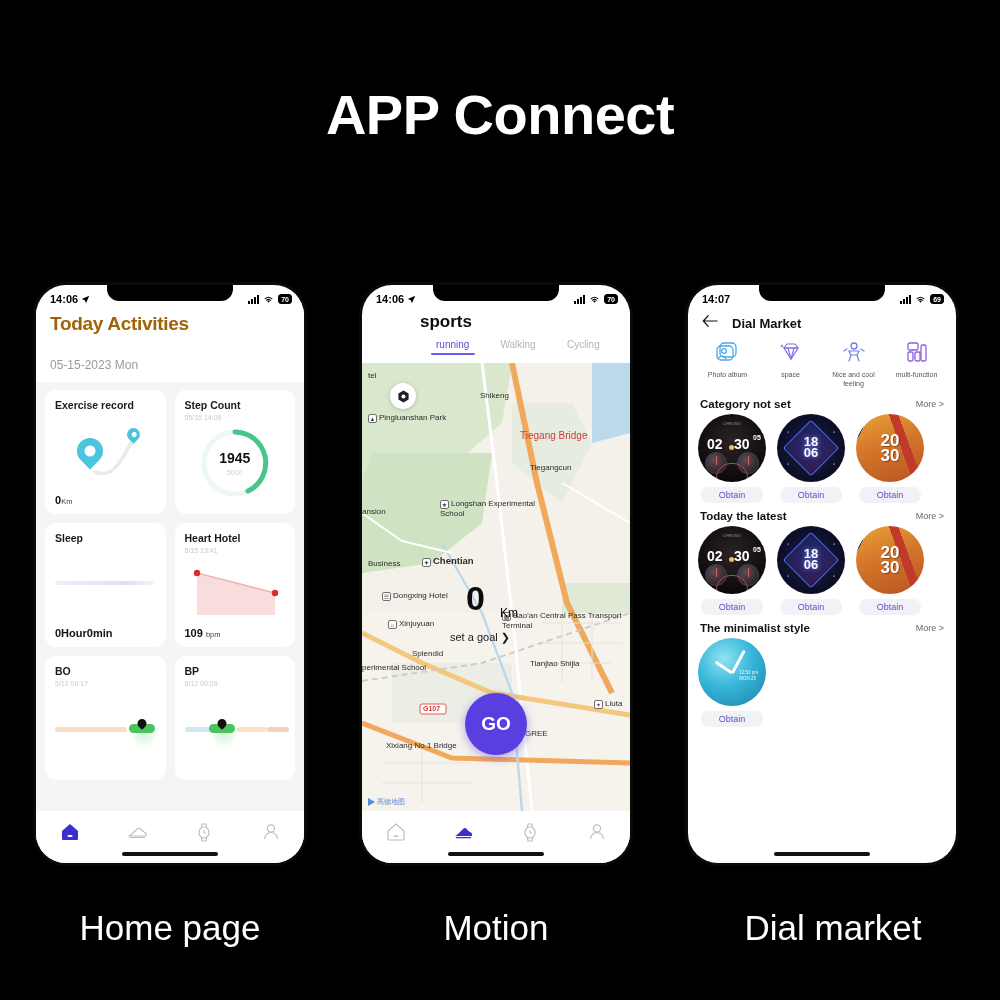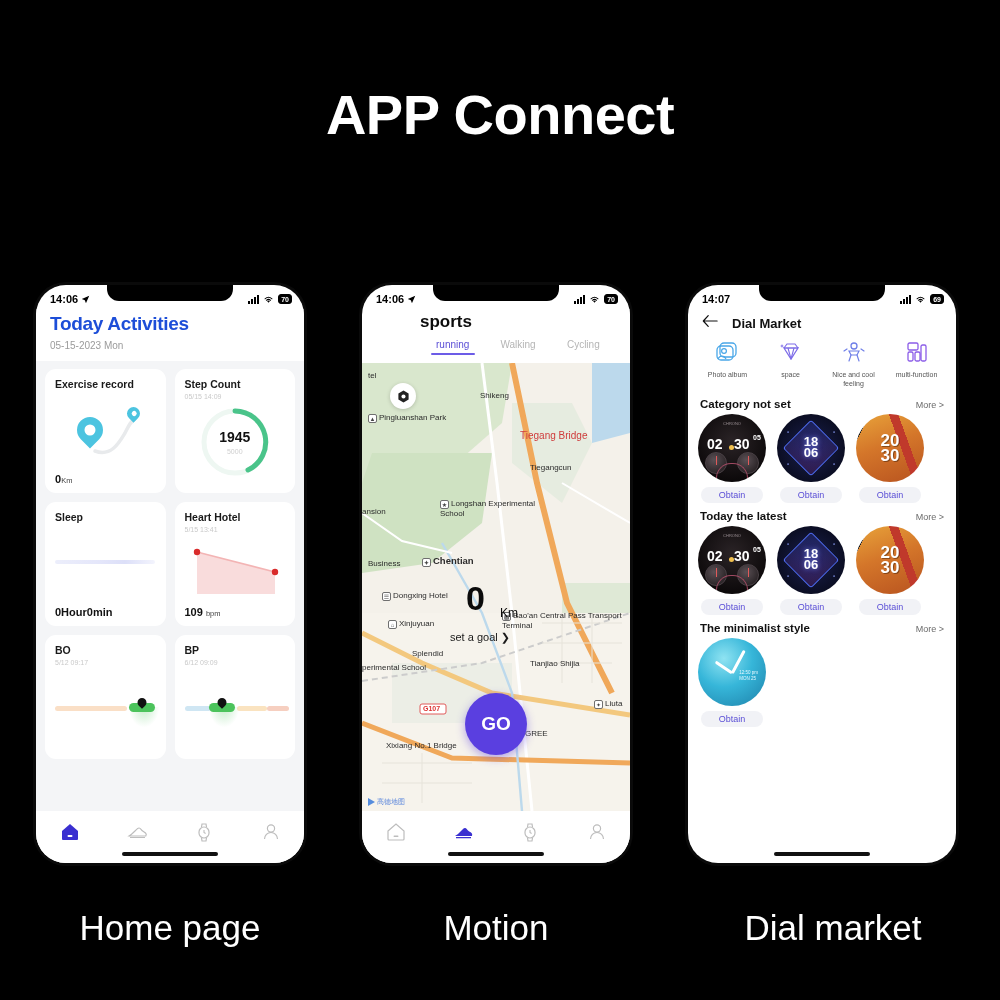--- a/index.html
+++ b/index.html
@@ -66,22 +66,22 @@
     font-size: 7px; font-weight: bold; padding: 0.5px 2px; line-height: 1;
     background: #000; color: #fff;
   }
   .homebar {
     position: absolute; bottom: 7px; left: 50%; transform: translateX(-50%);
     width: 96px; height: 4px; background: #111; border-radius: 3px; z-index: 25;
   }
 
   
   .p1-head { padding: 4px 14px 10px; background: #fff; }
-  .p1-title { font-size: 19px; font-weight: bold; color: #1d4ed8; letter-spacing: -0.3px; }
-  .p1-date { font-size: 10px; color: #9b9b9b; margin-top: 5px; }
+  .p1-title { font-size: 19px; font-weight: bold; color: #a16207; letter-spacing: -0.3px; }
+  .p1-date { font-size: 12px; color: #9b9b9b; margin-top: 23px; }
   .p1-body { background: #f4f5f7; padding: 8px 9px; height: 472px; }
   .grid2 { display: grid; grid-template-columns: 1fr 1fr; gap: 9px; }
   .card {
     background: #fff; border-radius: 11px; padding: 9px 10px;
     height: 124px; position: relative; overflow: hidden;
   }
   .card-t { font-size: 10.5px; font-weight: bold; color: #1a1a1a; }
   .card-s { font-size: 7px; color: #c9c9c9; margin-top: 3px; }
   .card-b {
     position: absolute; bottom: 8px; left: 10px;
@@ -194,21 +194,21 @@
   }
   .amap-tri { width:0;height:0;border-left:7px solid #3a7bdb;border-top:4px solid transparent;border-bottom:4px solid transparent; }
 
   
   .p3-nav { display: flex; align-items: center; gap: 14px; padding: 5px 14px 4px; }
   .p3-nav-title { font-size: 13px; font-weight: bold; color: #111; }
   .cats { display: flex; padding: 4px 8px 2px; gap: 0; }
   .cat { flex: 1; text-align: center; }
   .cat-lbl { font-size: 7px; color: #555; margin-top: 3px; line-height: 1.25; }
   .sec-head {
-    display: flex; align-items: flex-end; justify-content: space-between;
+    display: flex; align-items: center; justify-content: space-between;
     padding: 7px 12px 4px;
   }
   .sec-title { font-size: 11.5px; font-weight: bold; color: #111; }
   .sec-more { font-size: 9px; color: #6b6b6b; }
   .faces { display: flex; padding: 0 10px; gap: 11px; }
   .face-col { width: 68px; text-align: center; }
   .face { width: 68px; height: 68px; border-radius: 50%; position: relative; overflow: hidden; }
   .obtain {
     margin-top: 5px; background: #f1f2f6; color: #5b4fd6;
     border-radius: 9px; font-size: 9px; padding: 3px 0; width: 62px;

